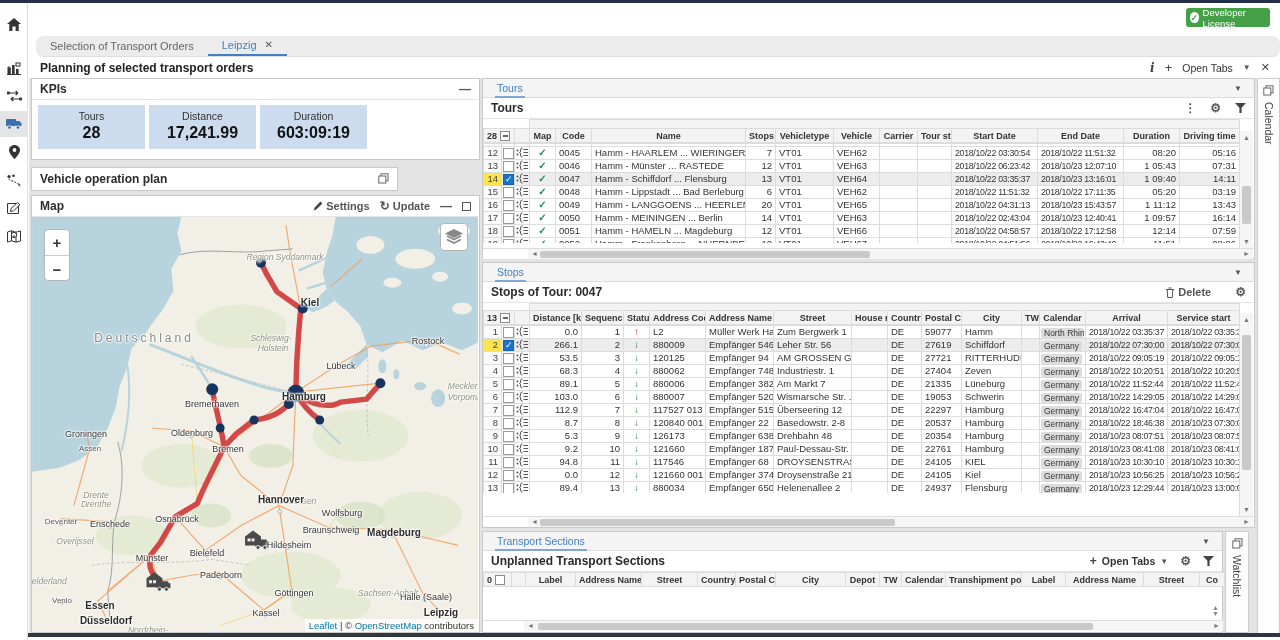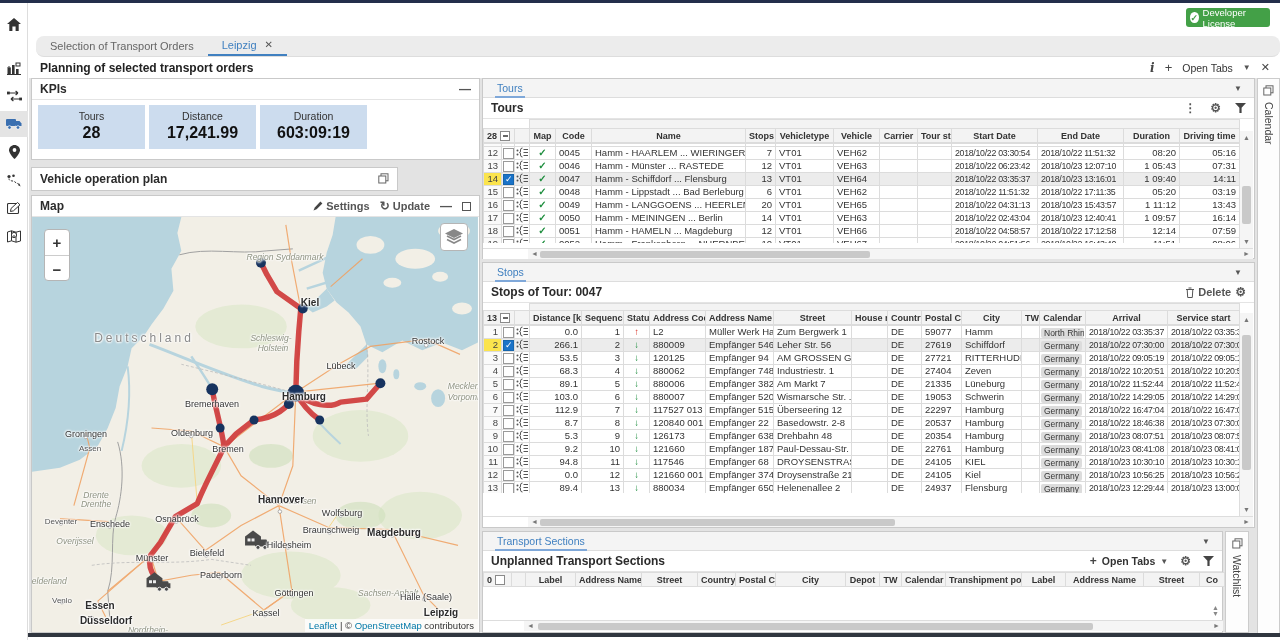--- a/index.html
+++ b/index.html
@@ -768,21 +768,21 @@
 
   <div class="panel" style="left:482px;top:262px;width:773px;height:266px">
     <div class="ptabs">
       <span class="sect-tab">Stops</span>
       <span class="sp" style="flex:1"></span>
       <span class="chev">▼</span>
     </div>
     <div class="phead">
       <span>Stops of Tour: 0047</span>
         <span class="sp"></span>
-      <span class="hicon" style="margin-right:4px">
+      <span class="hicon" style="margin-right:24px">
         <svg class="icon" width="10" height="11" viewBox="0 0 10 11">
             <path d="M3.5 1 h3 M1 2.5 h8 M2.2 2.5 l0.5 8 h4.6 l0.5 -8" stroke="#555" fill="none"></path>
           </svg>
         <span>Delete</span>
       </span>
       <span style="font-size:12px;color:#555">⚙</span>
     </div>
     <table style="width:756px">
       <colgroup>
           <col style="width:18px">

